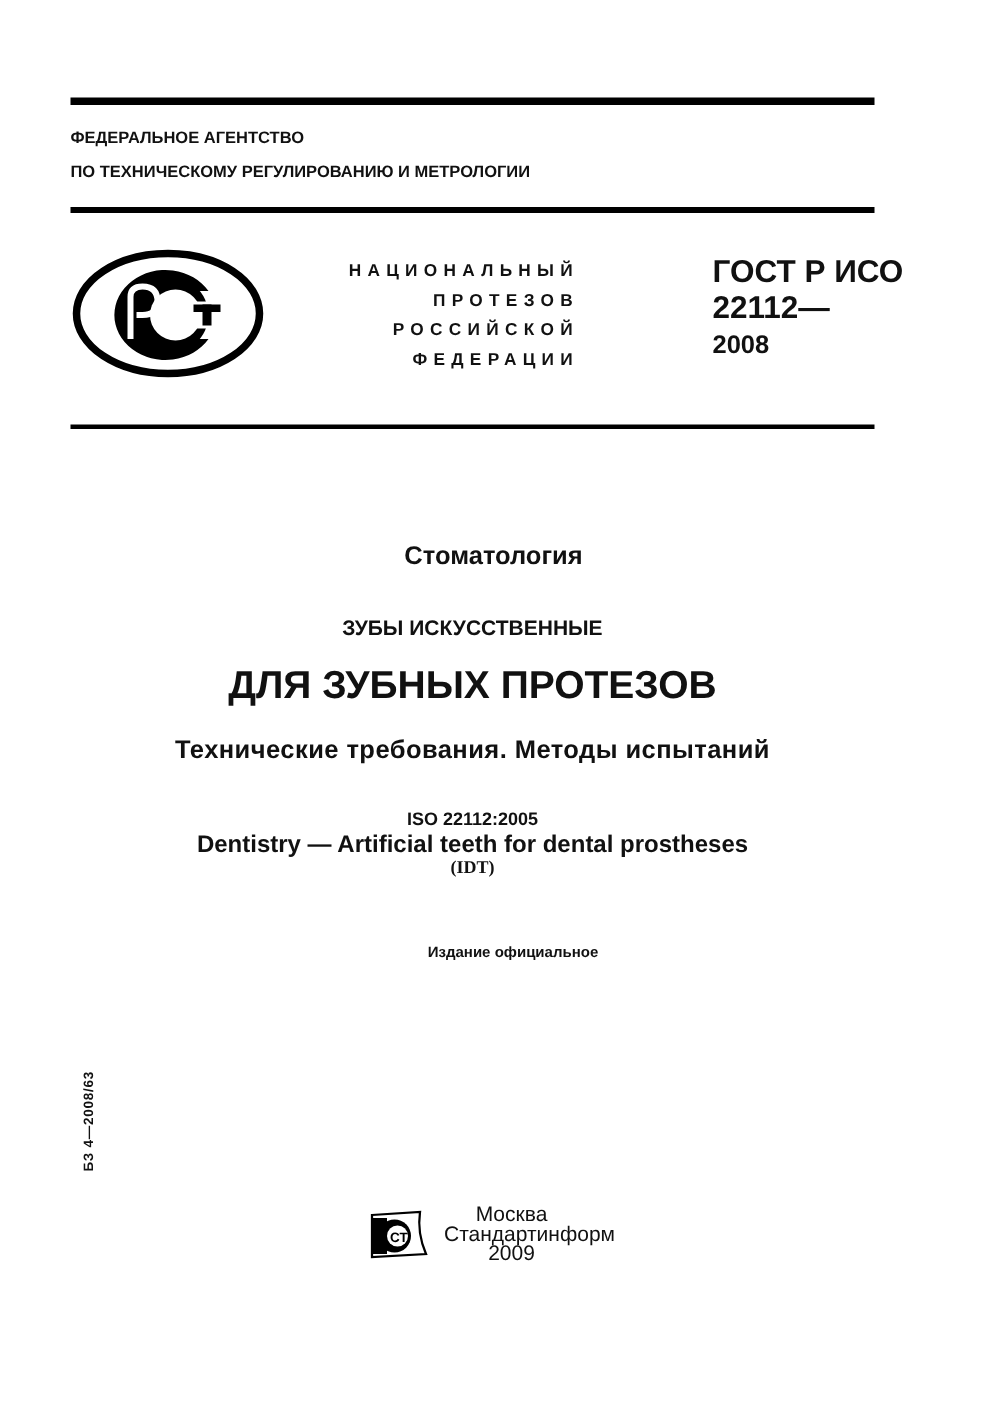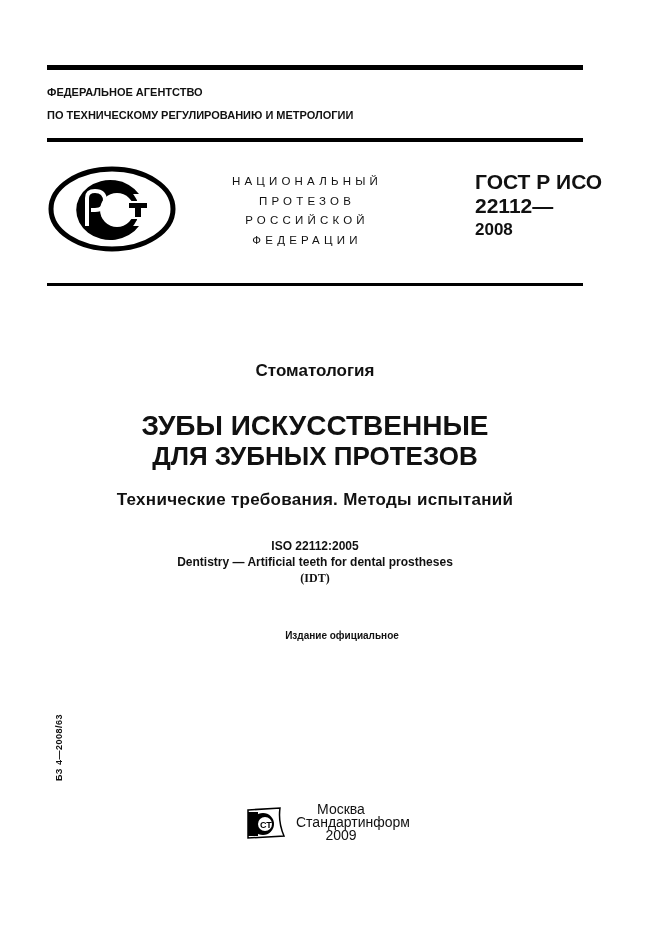--- a/index.html
+++ b/index.html
@@ -2,21 +2,21 @@
 <html><head>
 <meta charset="utf-8">
 <style>
   html, body { margin:0; padding:0; background:#ffffff; }
   body { width:661px; height:936px; position:relative; overflow:hidden;
          font-family:"Liberation Sans", sans-serif; color:#111; }
   .abs { position:absolute; }
   .rule { position:absolute; left:47px; width:536px; background:#000; }
   .center { text-align:center; font-weight:bold; }
   .agency { left:47px; width:536px; font-size:11px; font-weight:bold; text-align:left; }
-  .natl { left:212px; width:190px; font-size:11.5px; font-weight:normal; letter-spacing:4.2px; text-align:center; line-height:19.5px; }
+  .natl { left:196px; width:190px; font-size:11.5px; font-weight:bold; letter-spacing:4.2px; text-align:right; line-height:19.5px; }
   .gost { left:442px; font-size:21px; font-weight:bold; line-height:24px; }
   .gost .num2 { font-size:17px; }
   .side { left:40px; top:700px; width:130px; font-size:9px; font-weight:bold;
           transform-origin:0 0; transform:rotate(-90deg); top:781px; left:54px; letter-spacing:0.5px; }
   .pub { left:296px; top:803px; width:90px; font-size:14px; text-align:center; line-height:13px; }
 </style>
 </head>
 <body>
 
 <div class="rule" style="top:65px;height:5px;"></div>
@@ -48,27 +48,27 @@
   <div>РОССИЙСКОЙ</div>
   <div>ФЕДЕРАЦИИ</div>
 </div>
 
 <div class="abs gost" style="top:170px;margin-left:33px;">
   <div>ГОСТ Р ИСО</div>
   <div>22112—</div>
   <div class="num2">2008</div>
 </div>
 
-<div class="abs center" style="left:0;width:630px;top:361px;font-size:17px;">Стоматология</div>
-<div class="abs center" style="left:0;width:630px;top:410px;font-size:28px;">ЗУБЫ ИСКУССТВЕННЫЕ</div>
+<div class="abs center" style="left:14px;width:630px;top:361px;font-size:17px;">Стоматология</div>
+<div class="abs center" style="left:0;width:630px;top:410px;font-size:14px;">ЗУБЫ ИСКУССТВЕННЫЕ</div>
 <div class="abs center" style="left:0;width:630px;top:441px;font-size:26px;">ДЛЯ ЗУБНЫХ ПРОТЕЗОВ</div>
 <div class="abs center" style="left:0;width:630px;top:490px;font-size:17px;letter-spacing:0.3px;">Технические требования. Методы испытаний</div>
 
 <div class="abs center" style="left:0;width:630px;top:539px;font-size:12px;">ISO 22112:2005</div>
-<div class="abs center" style="left:0;width:630px;top:555px;font-size:12px;">Dentistry — Artificial teeth for dental prostheses</div>
+<div class="abs center" style="left:0;width:630px;top:555px;font-size:16px;">Dentistry — Artificial teeth for dental prostheses</div>
 <div class="abs center" style="left:0;width:630px;top:571px;font-size:12px;font-family:Liberation Serif, serif;">(IDT)</div>
 
 <div class="abs center" style="left:0;width:630px;top:630px;font-size:10px;margin-left:27px;">Издание официальное</div>
 
 <div class="abs side">БЗ 4—2008/63</div>
 
 <div class="abs" style="left:246px;top:806px;width:40px;height:34px;">
   <svg width="40" height="34" viewBox="0 0 40 34">
     <path d="M2 4 L34 2 Q32 16 38 30 L2 32 Z" fill="none" stroke="#000" stroke-width="1.5"></path>
     <rect x="2" y="6" width="10" height="24" fill="#000"></rect>

